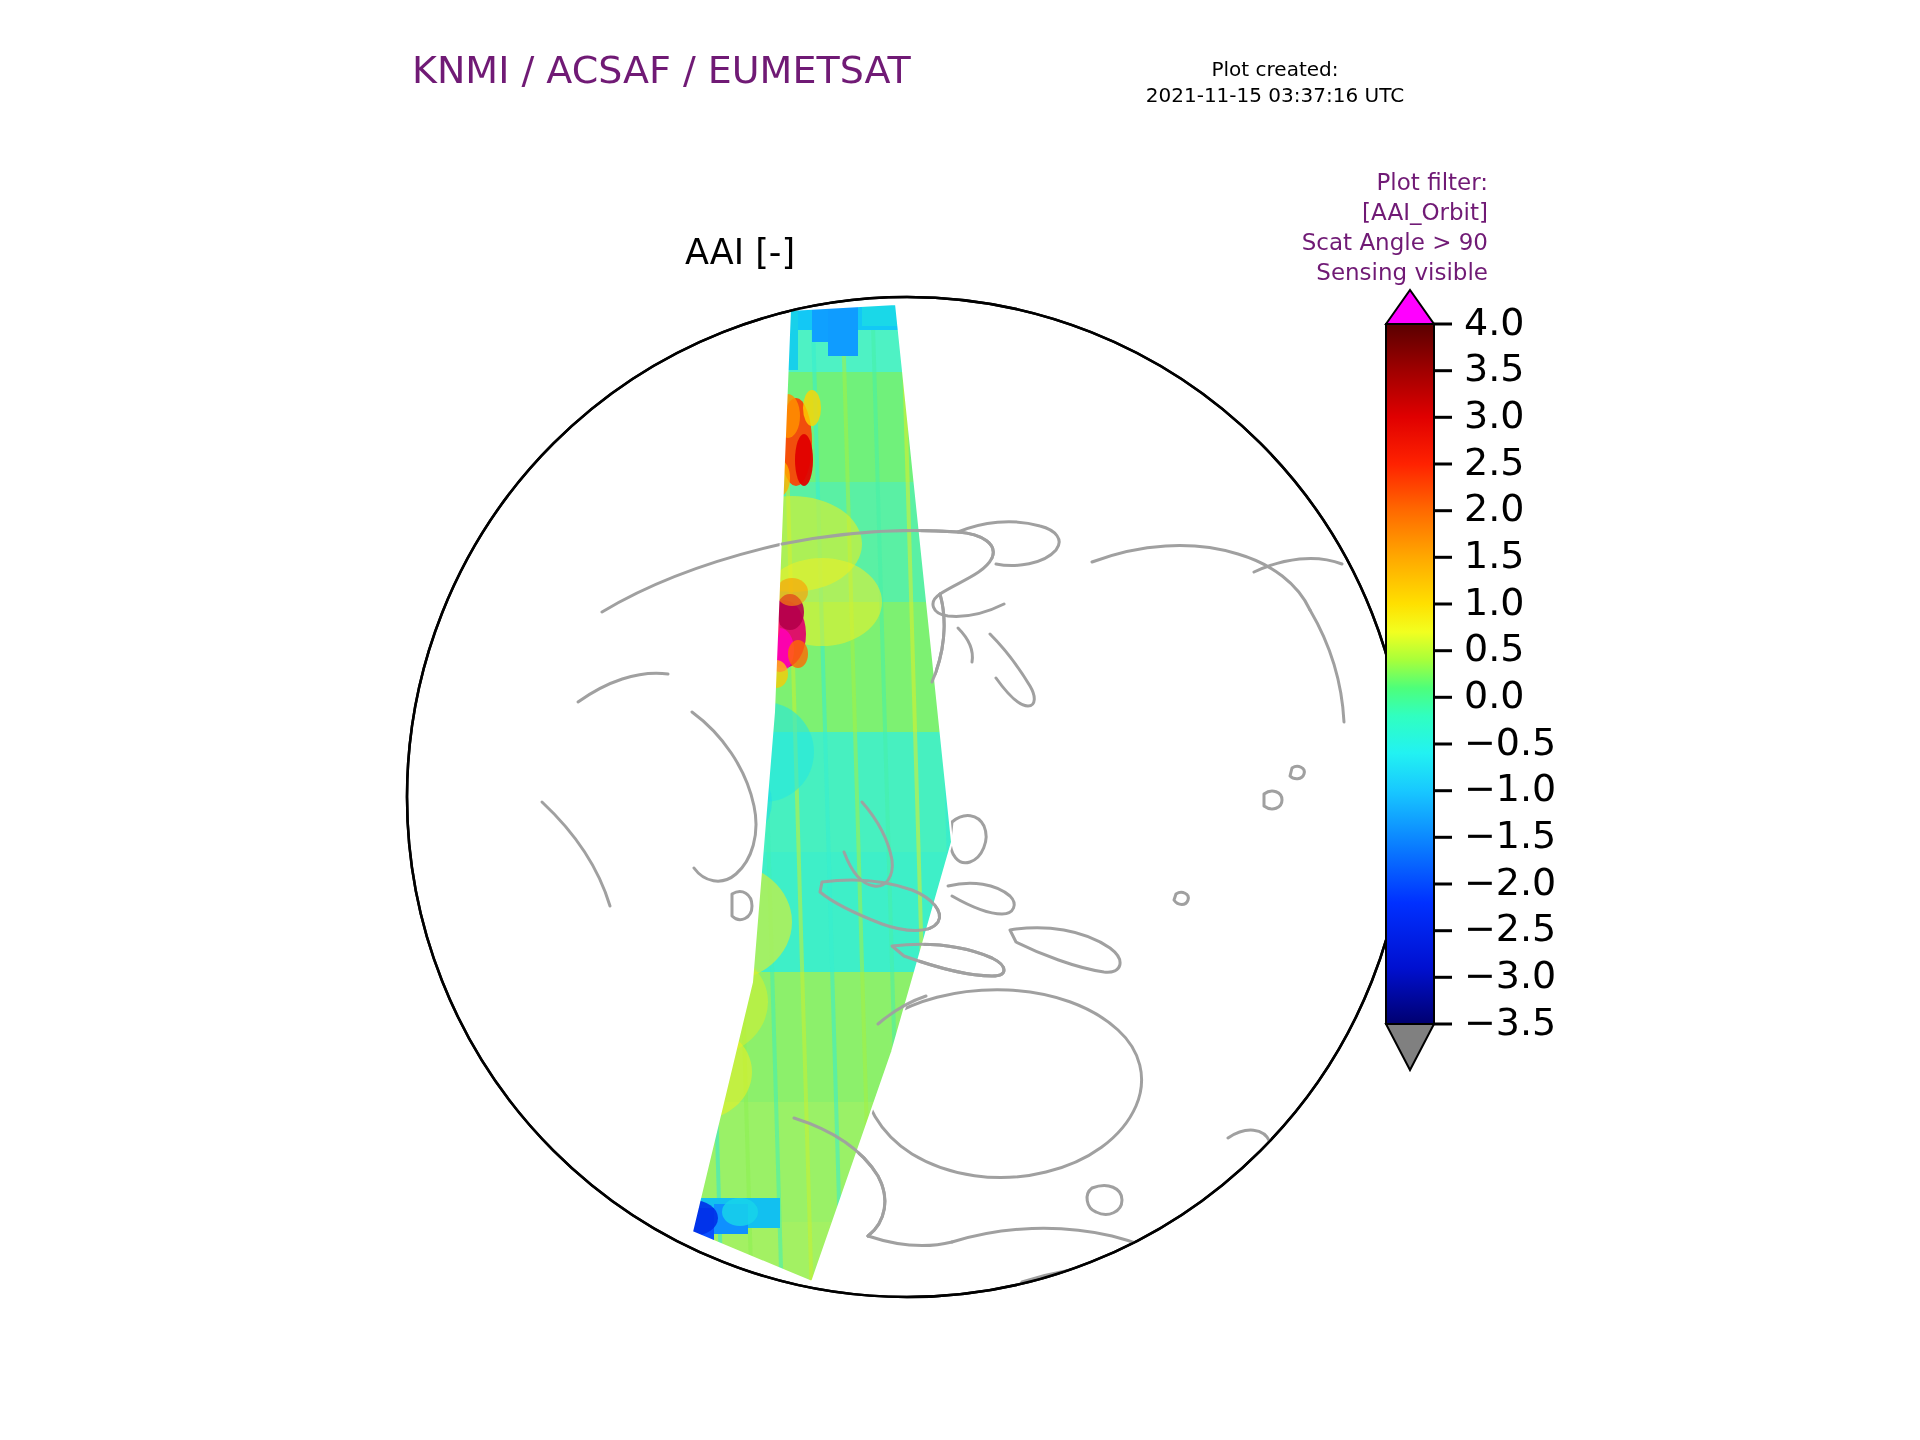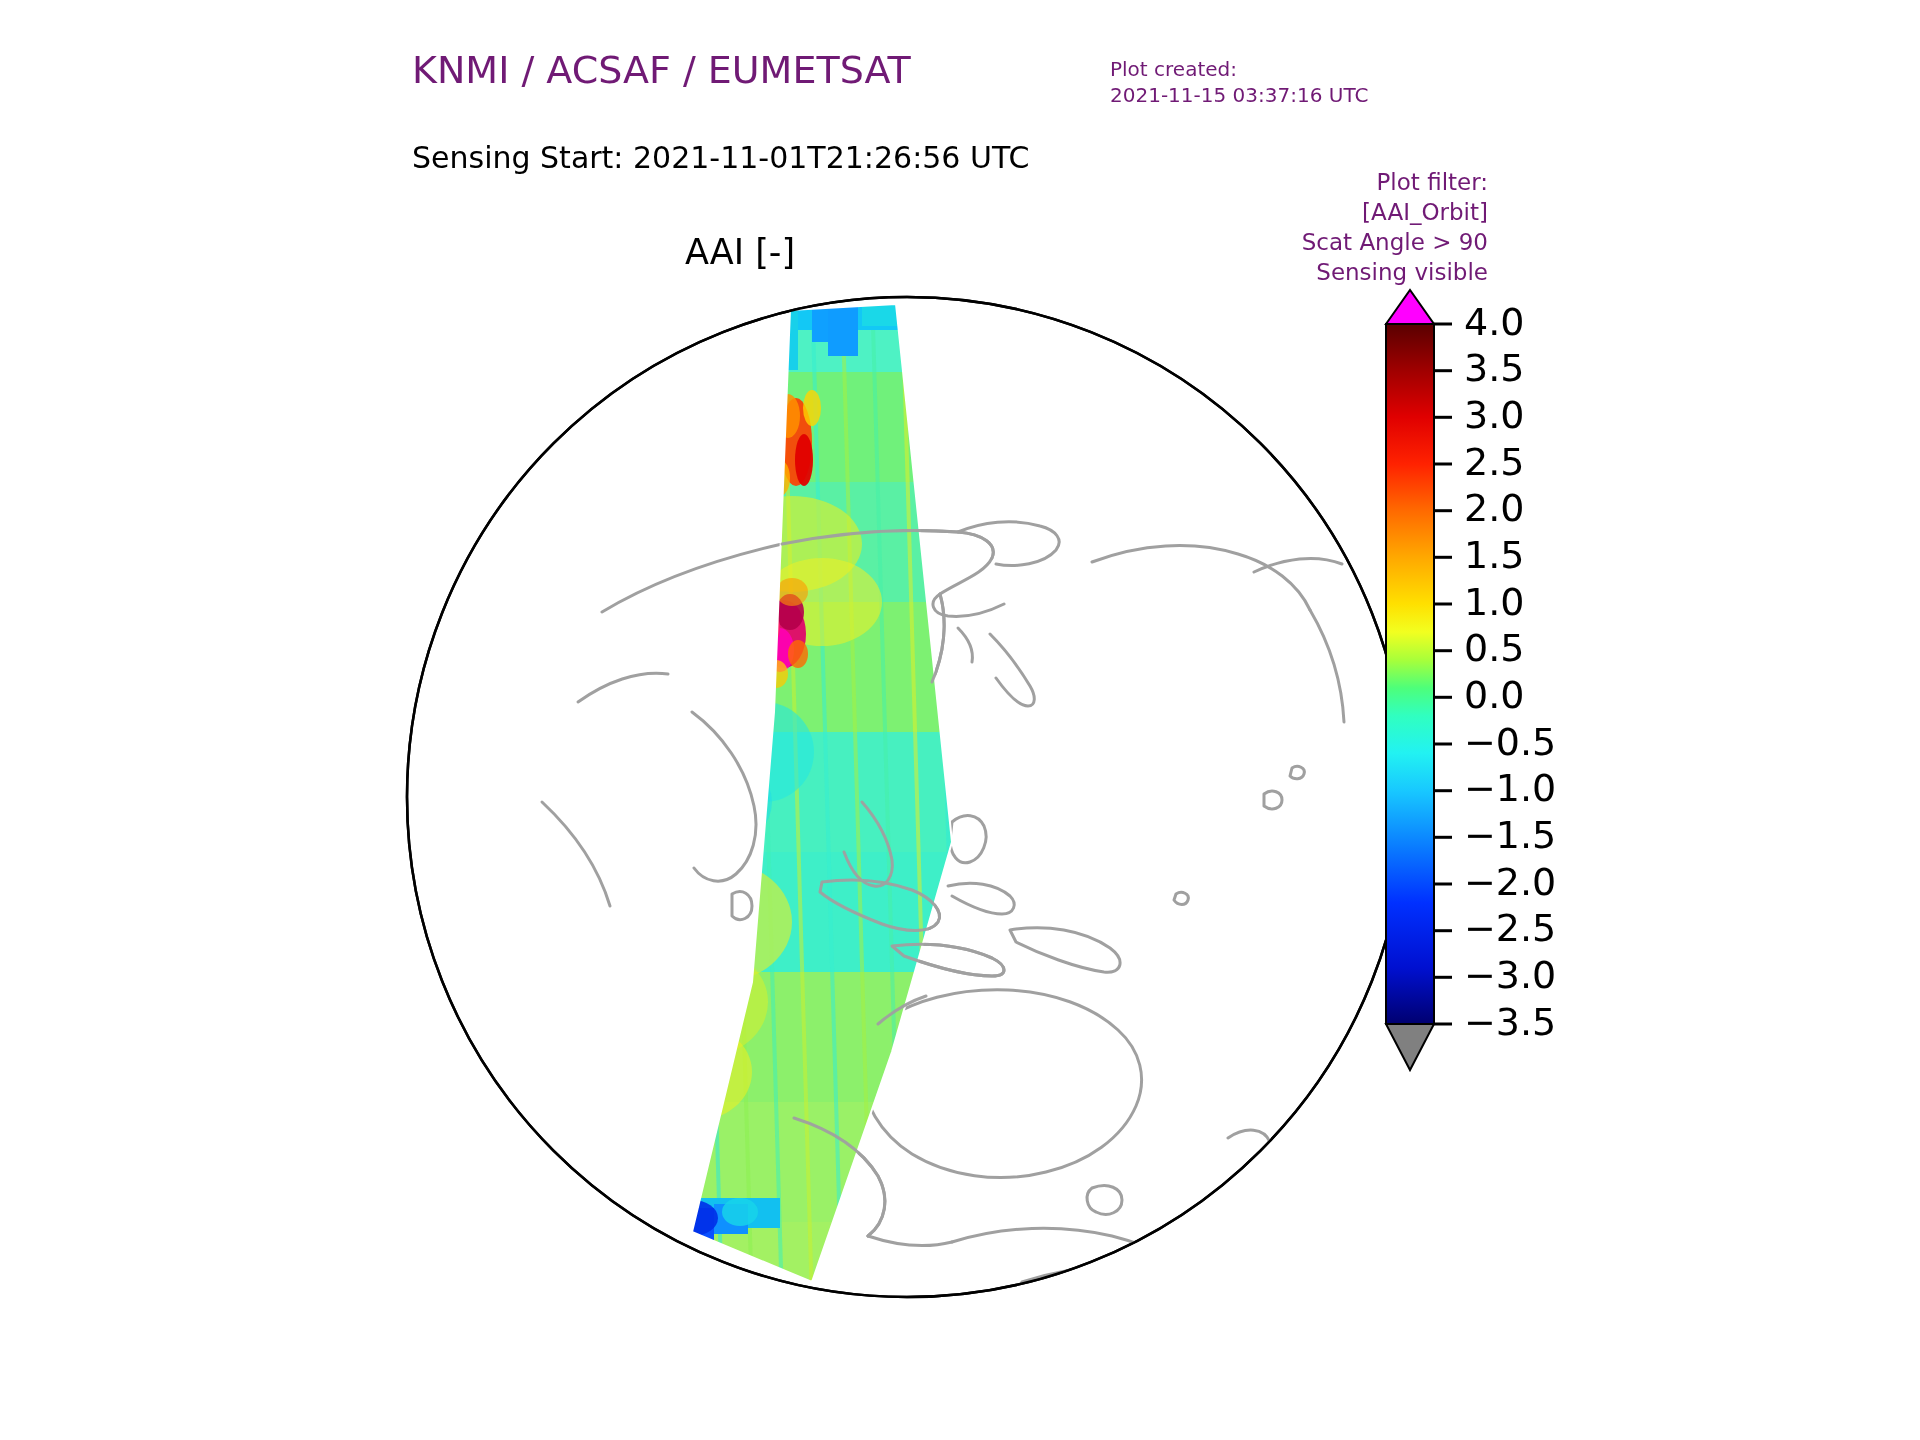--- a/index.html
+++ b/index.html
@@ -25,24 +25,24 @@
     color: #701a75;
     white-space: nowrap;
     letter-spacing: 0px;
   }
 
   #created-block {
     position: absolute;
     right: 480px;
     top: 56px;
     width: 330px;
-    text-align: left;
+    text-align: center;
     font-size: 20px;
     line-height: 1.32;
-    color: #701a75;
+    color: #000000;
   }
 
   #product-block {
     position: absolute;
     left: 412px;
     top: 138px;
     font-size: 30px;
     line-height: 1.30;
     white-space: nowrap;
   }
@@ -92,21 +92,20 @@
 <body>
 
 <div id="org-title">KNMI / ACSAF / EUMETSAT</div>
 
 <div id="created-block">
   <div>Plot created:</div>
   <div>2021-11-15 03:37:16 UTC</div>
 </div>
 
 <div id="product-block">
-  <div>Sensing Start: 2021-11-01T21:26:56 UTC</div>
 </div>
 
 <div id="filter-block">
   <div>Plot filter:</div>
   <div>[AAI_Orbit]</div>
   <div>Scat Angle &gt; 90</div>
   <div>Sensing visible</div>
 </div>
 
 <div id="var-title">AAI [-]</div>

